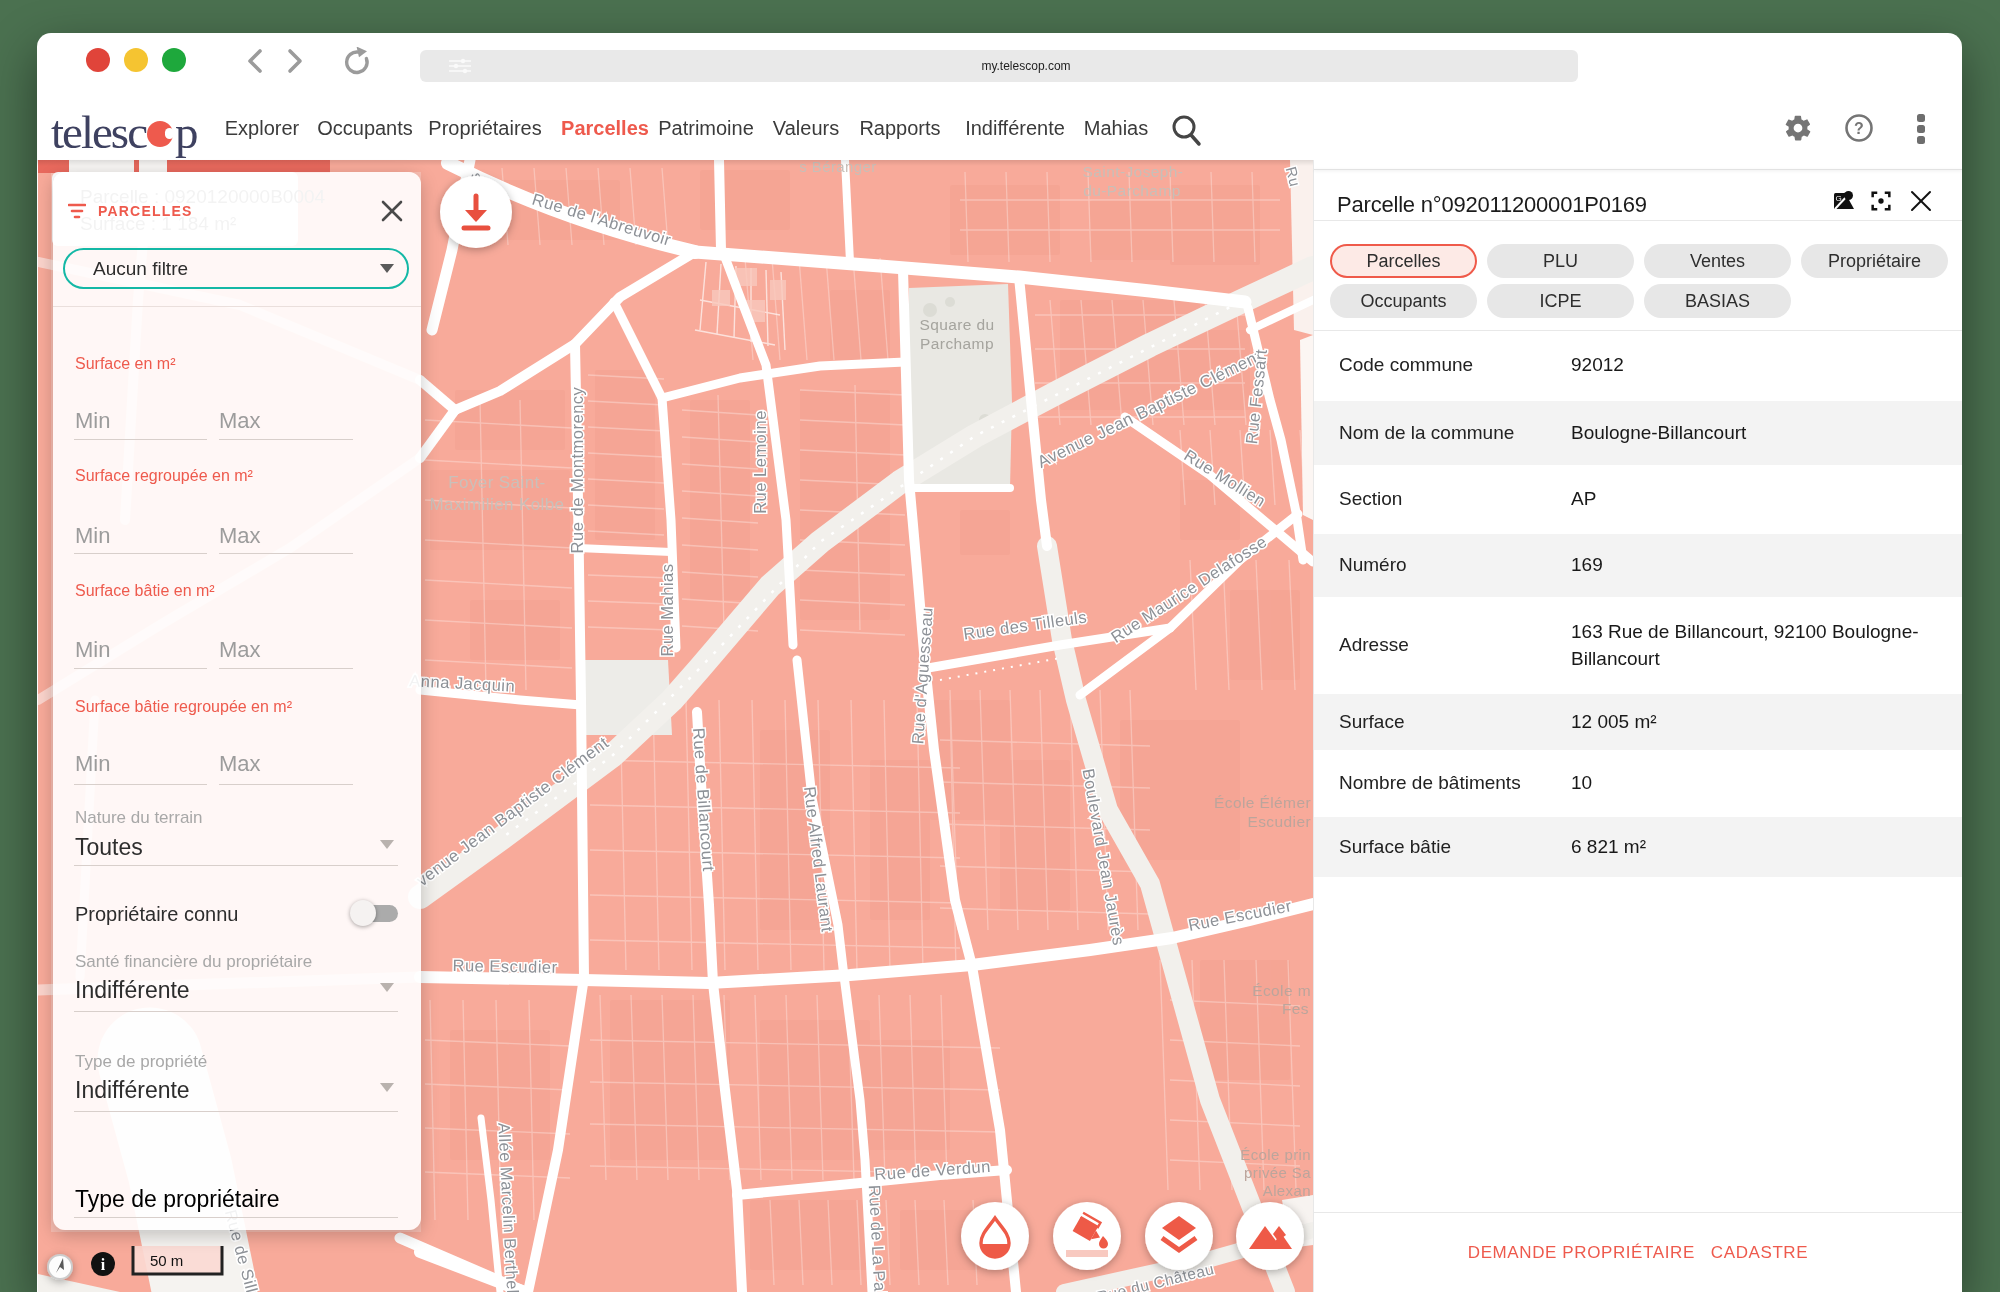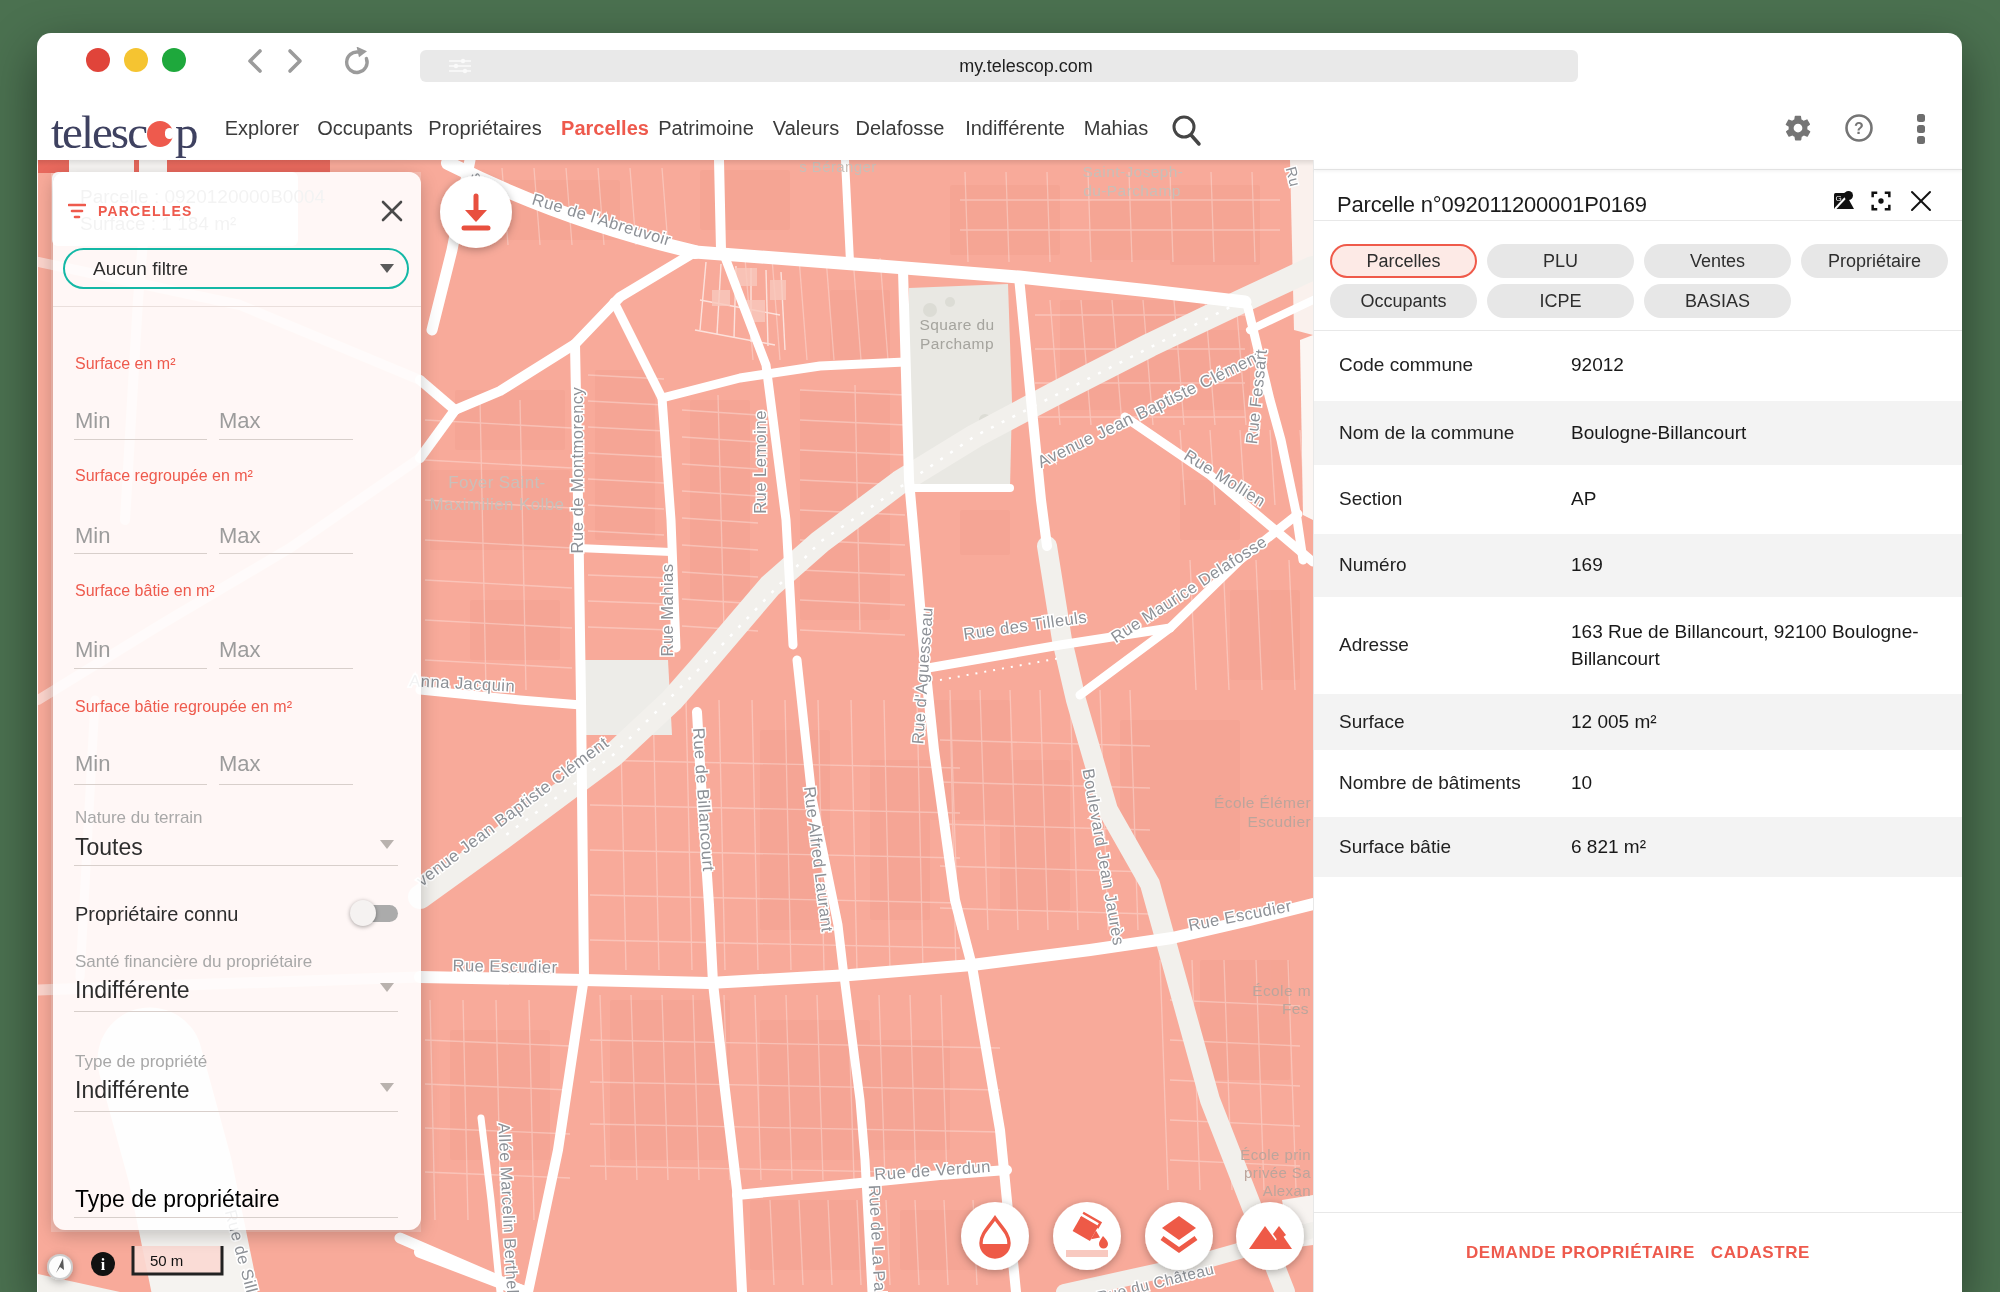--- a/index.html
+++ b/index.html
@@ -3,39 +3,39 @@
 *{margin:0;padding:0;box-sizing:border-box}
 html,body{width:2000px;height:1292px;overflow:hidden}
 body{background:#4b7150;font-family:"Liberation Sans",sans-serif;position:relative}
 .window{position:absolute;left:37px;top:33px;width:1925px;height:1259px;background:#fff;
  border-radius:14px 14px 0 0;box-shadow:0 18px 50px rgba(0,0,0,.45);overflow:hidden}
 .abs{position:absolute}
 
 .tl{position:absolute;top:15px;width:24px;height:24px;border-radius:50%}
 .urlbar{position:absolute;left:383px;top:17px;width:1158px;height:32px;background:#e9e9e9;border-radius:6px}
 .urltext{position:absolute;left:383px;top:17px;width:1212px;height:32px;line-height:32px;text-align:center;
- font-size:18px;color:#1f1f1f}
+ font-size:12px;color:#1f1f1f}
 
 .logo{position:absolute;left:14px;top:72px;font-family:"Liberation Serif",serif;font-weight:400;
  font-size:47px;color:#3e4160;letter-spacing:-2px}
 .navitem{position:absolute;top:83px;height:24px;line-height:24px;font-size:20px;color:#3b3b3b;white-space:nowrap;transform:translateX(-50%)}
 .navitem.active{color:#ee5a4d;font-weight:700}
 .navshadow{position:absolute;left:0;top:127px;width:1276px;height:6px;background:linear-gradient(rgba(0,0,0,.10),rgba(0,0,0,0));z-index:40}
 
 .rpanel{position:absolute;left:1276px;top:127px;width:649px;height:1132px;background:#fff;z-index:30;border-left:1px solid #e8e8e8}
 .rpanel .topline{position:absolute;left:0;top:9px;width:100%;height:1px;background:#e2e2e2;box-shadow:0 1px 3px rgba(0,0,0,.12)}
 .rtitle{position:absolute;left:23px;top:32px;font-size:22px;letter-spacing:-0.2px;font-weight:400;color:#1b1b1b}
 .tab{position:absolute;height:34px;border-radius:17px;background:#e7e7e7;text-align:center;line-height:34px;font-size:18px;color:#2e2e2e}
 .tab.active{background:#fdeae6;border:2px solid #ef5a4a;line-height:30px}
 .rdiv{position:absolute;left:0;width:100%;height:1px;background:#e8e8e8}
 .row{position:absolute;left:0;width:100%}
 .row.g{background:#f3f3f3}
 .rlabel{position:absolute;left:25px;font-size:19px;font-weight:400;color:#222;transform:translateY(-50%)}
 .rval{position:absolute;left:257px;font-size:19px;color:#191919;transform:translateY(-50%)}
-.rlinks{position:absolute;left:0;top:1083px;width:100%;text-align:center;font-size:17px;font-weight:700;
+.rlinks{position:absolute;left:0;top:1083px;width:100%;text-align:center;font-size:17px;font-weight:400;
  color:#ee5a4d;letter-spacing:.6px}
 
 .tooltip{position:absolute;left:15px;top:139px;width:246px;height:74px;background:#fff;border-radius:6px;z-index:10}
 .tooltip div{position:absolute;left:28px;font-size:19px;color:#9a9a9a;white-space:nowrap}
 .fpanel{position:absolute;left:16px;top:139px;width:368px;height:1058px;border-radius:12px;
  background:rgba(255,255,255,.88);box-shadow:0 5px 18px rgba(0,0,0,.22);z-index:20}
 .fhead{position:absolute;left:45px;top:31px;font-size:14px;font-weight:700;letter-spacing:1.2px;color:#ee5a4d}
 .fselect{position:absolute;left:10px;top:76px;width:346px;height:41px;border:2px solid #14b8a6;border-radius:22px;
  font-size:19px;color:#2d2d2d;line-height:37px;padding-left:28px}
 .fdiv{position:absolute;left:0;top:134px;width:100%;height:1px;background:#eadfdc}
@@ -74,21 +74,21 @@
       <circle cx="7" cy="9" r="2.2" fill="#fdfdfd"></circle>
       <circle cx="16" cy="14" r="2.2" fill="#fdfdfd"></circle>
     </svg>
     <div class="logo">telesc<span style="position:relative;display:inline-block;width:29px;height:10px;"><span style="position:absolute;left:1px;top:-17px;width:26px;height:26px;border-radius:50%;background:#ee5a4d"></span><span style="position:absolute;left:19px;top:-10px;width:9px;height:11px;border-radius:5px;background:#fff"></span></span>p</div>
     <div class="navitem" style="left:225px">Explorer</div>
     <div class="navitem" style="left:328px">Occupants</div>
     <div class="navitem" style="left:448px">Propriétaires</div>
     <div class="navitem active" style="left:568px">Parcelles</div>
     <div class="navitem" style="left:669px">Patrimoine</div>
     <div class="navitem" style="left:769px">Valeurs</div>
-    <div class="navitem" style="left:863px">Delafosse</div>
+    <div class="navitem" style="left:863px">Rapports</div>
     <div class="navitem" style="left:978px">Indifférente</div>
     <div class="navitem" style="left:1079px">Mahias</div>
     <svg class="abs" style="left:1133px;top:80px" width="34" height="34" viewBox="0 0 34 34">
       <circle cx="14" cy="14" r="10" stroke="#454545" stroke-width="3" fill="none"></circle>
       <line x1="21.5" y1="22.5" x2="29" y2="31" stroke="#454545" stroke-width="3.5" stroke-linecap="round"></line>
     </svg>
     <svg class="abs" style="left:1746px;top:80px" width="30" height="30" viewBox="0 0 24 24">
       <path fill="#757575" d="M19.4 13c0-.3.1-.6.1-1s0-.7-.1-1l2.1-1.6c.2-.2.2-.4.1-.6l-2-3.5c-.1-.2-.4-.3-.6-.2l-2.5 1a7 7 0 0 0-1.7-1l-.4-2.6c0-.2-.2-.4-.5-.4h-4c-.2 0-.4.2-.5.4l-.4 2.7c-.6.2-1.2.6-1.7 1l-2.5-1c-.2-.1-.5 0-.6.2l-2 3.5c-.1.2-.1.4.1.6L4.6 11c0 .3-.1.6-.1 1s0 .7.1 1l-2.1 1.6c-.2.2-.2.4-.1.6l2 3.5c.1.2.4.3.6.2l2.5-1c.5.4 1.1.7 1.7 1l.4 2.7c0 .2.2.4.5.4h4c.2 0 .4-.2.5-.4l.4-2.7c.6-.2 1.2-.6 1.7-1l2.5 1c.2.1.5 0 .6-.2l2-3.5c.1-.2.1-.4-.1-.6L19.4 13zM12 15.5A3.5 3.5 0 1 1 12 8.5a3.5 3.5 0 0 1 0 7z"></path>
     </svg>
     <svg class="abs" style="left:1807px;top:80px" width="30" height="30" viewBox="0 0 30 30">

